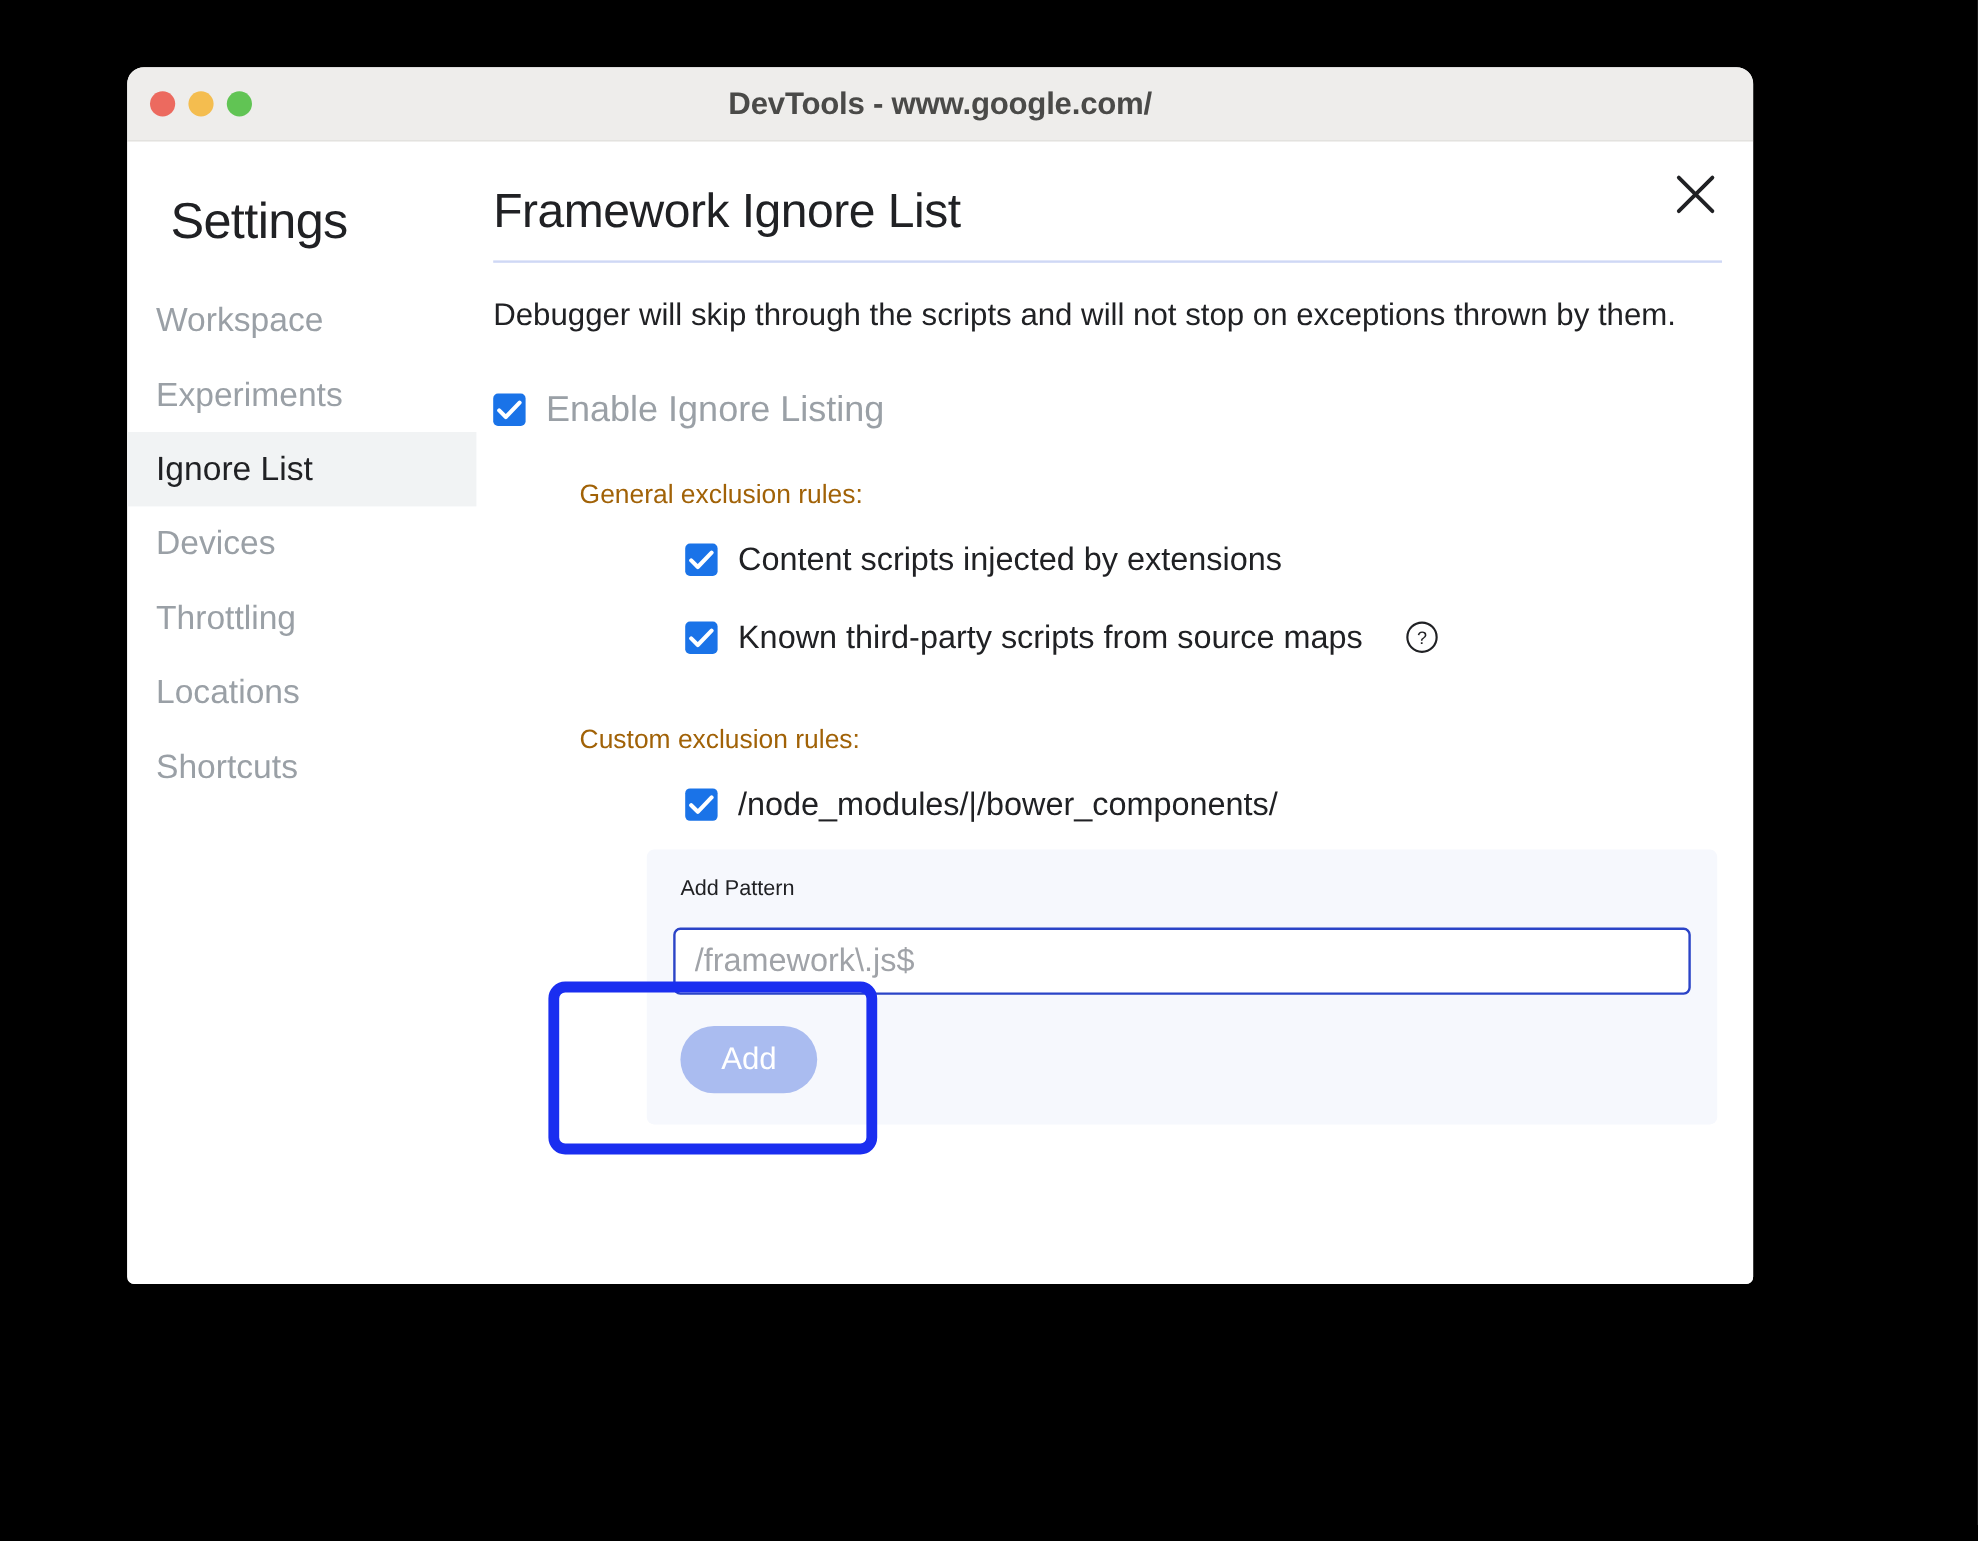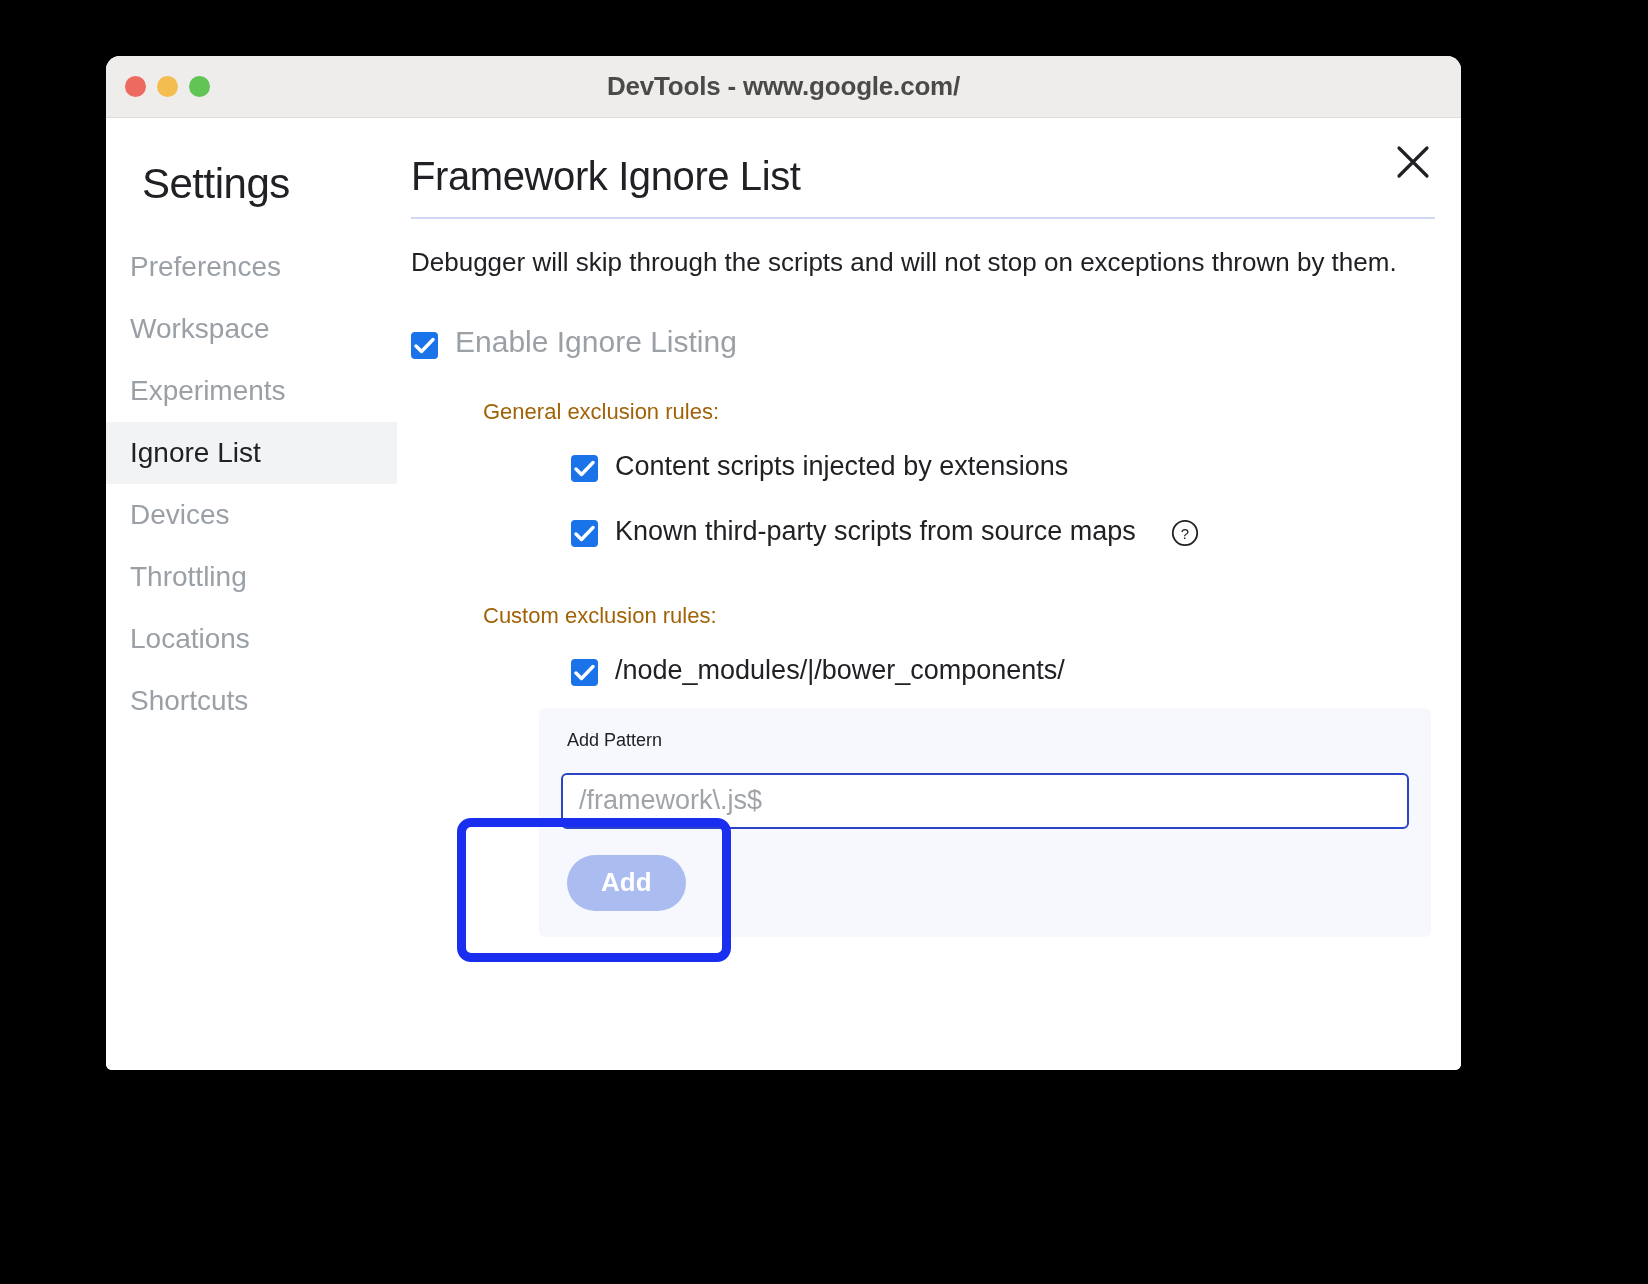--- a/index.html
+++ b/index.html
@@ -147,21 +147,21 @@
     font-size: 26px;
     line-height: 1.38;
     color: #202124;
     margin: 0 0 44px 0;
     max-width: 1030px;
   }
 
   
   .cb-row {
     display: flex;
-    align-items: flex-end;
+    align-items: center;
     gap: 17px;
   }
 
   .cb {
     width: 27px;
     height: 27px;
     border-radius: 4px;
     background: #1a73e8;
     flex: 0 0 27px;
     position: relative;
@@ -246,21 +246,21 @@
     gap: 26px;
     margin-top: 26px;
     margin-left: 6px;
   }
 
   .btn {
     border: none;
     border-radius: 28px;
     height: 56px;
     font-size: 26px;
-    font-weight: bold;
+    font-weight: normal;
     font-family: "Liberation Sans", sans-serif;
     color: #ffffff;
     cursor: pointer;
     padding: 0 34px;
   }
   .btn-add    { background: #aabcf0; cursor: default; }
   .btn-cancel { background: #1f4fd8; }
 
   
   .annotation {
@@ -298,23 +298,20 @@
         <span>
           <svg width="34" height="34" viewBox="0 0 34 34">
             <path d="M3 3 L31 31 M31 3 L3 31" stroke="#202124" stroke-width="3.2" stroke-linecap="round" fill="none"></path>
           </svg>
         </span>
       </div>
 
       <div class="sidebar">
         <h1 class="sidebar-title">Settings</h1>
 
-        <div class="sidebar-item">
-          <span>Preferences</span>
-        </div>
         <div class="sidebar-item">
           <span>Workspace</span>
         </div>
         <div class="sidebar-item">
           <span>Experiments</span>
         </div>
         <div class="sidebar-item selected">
           <span>Ignore List</span>
         </div>
         <div class="sidebar-item">

